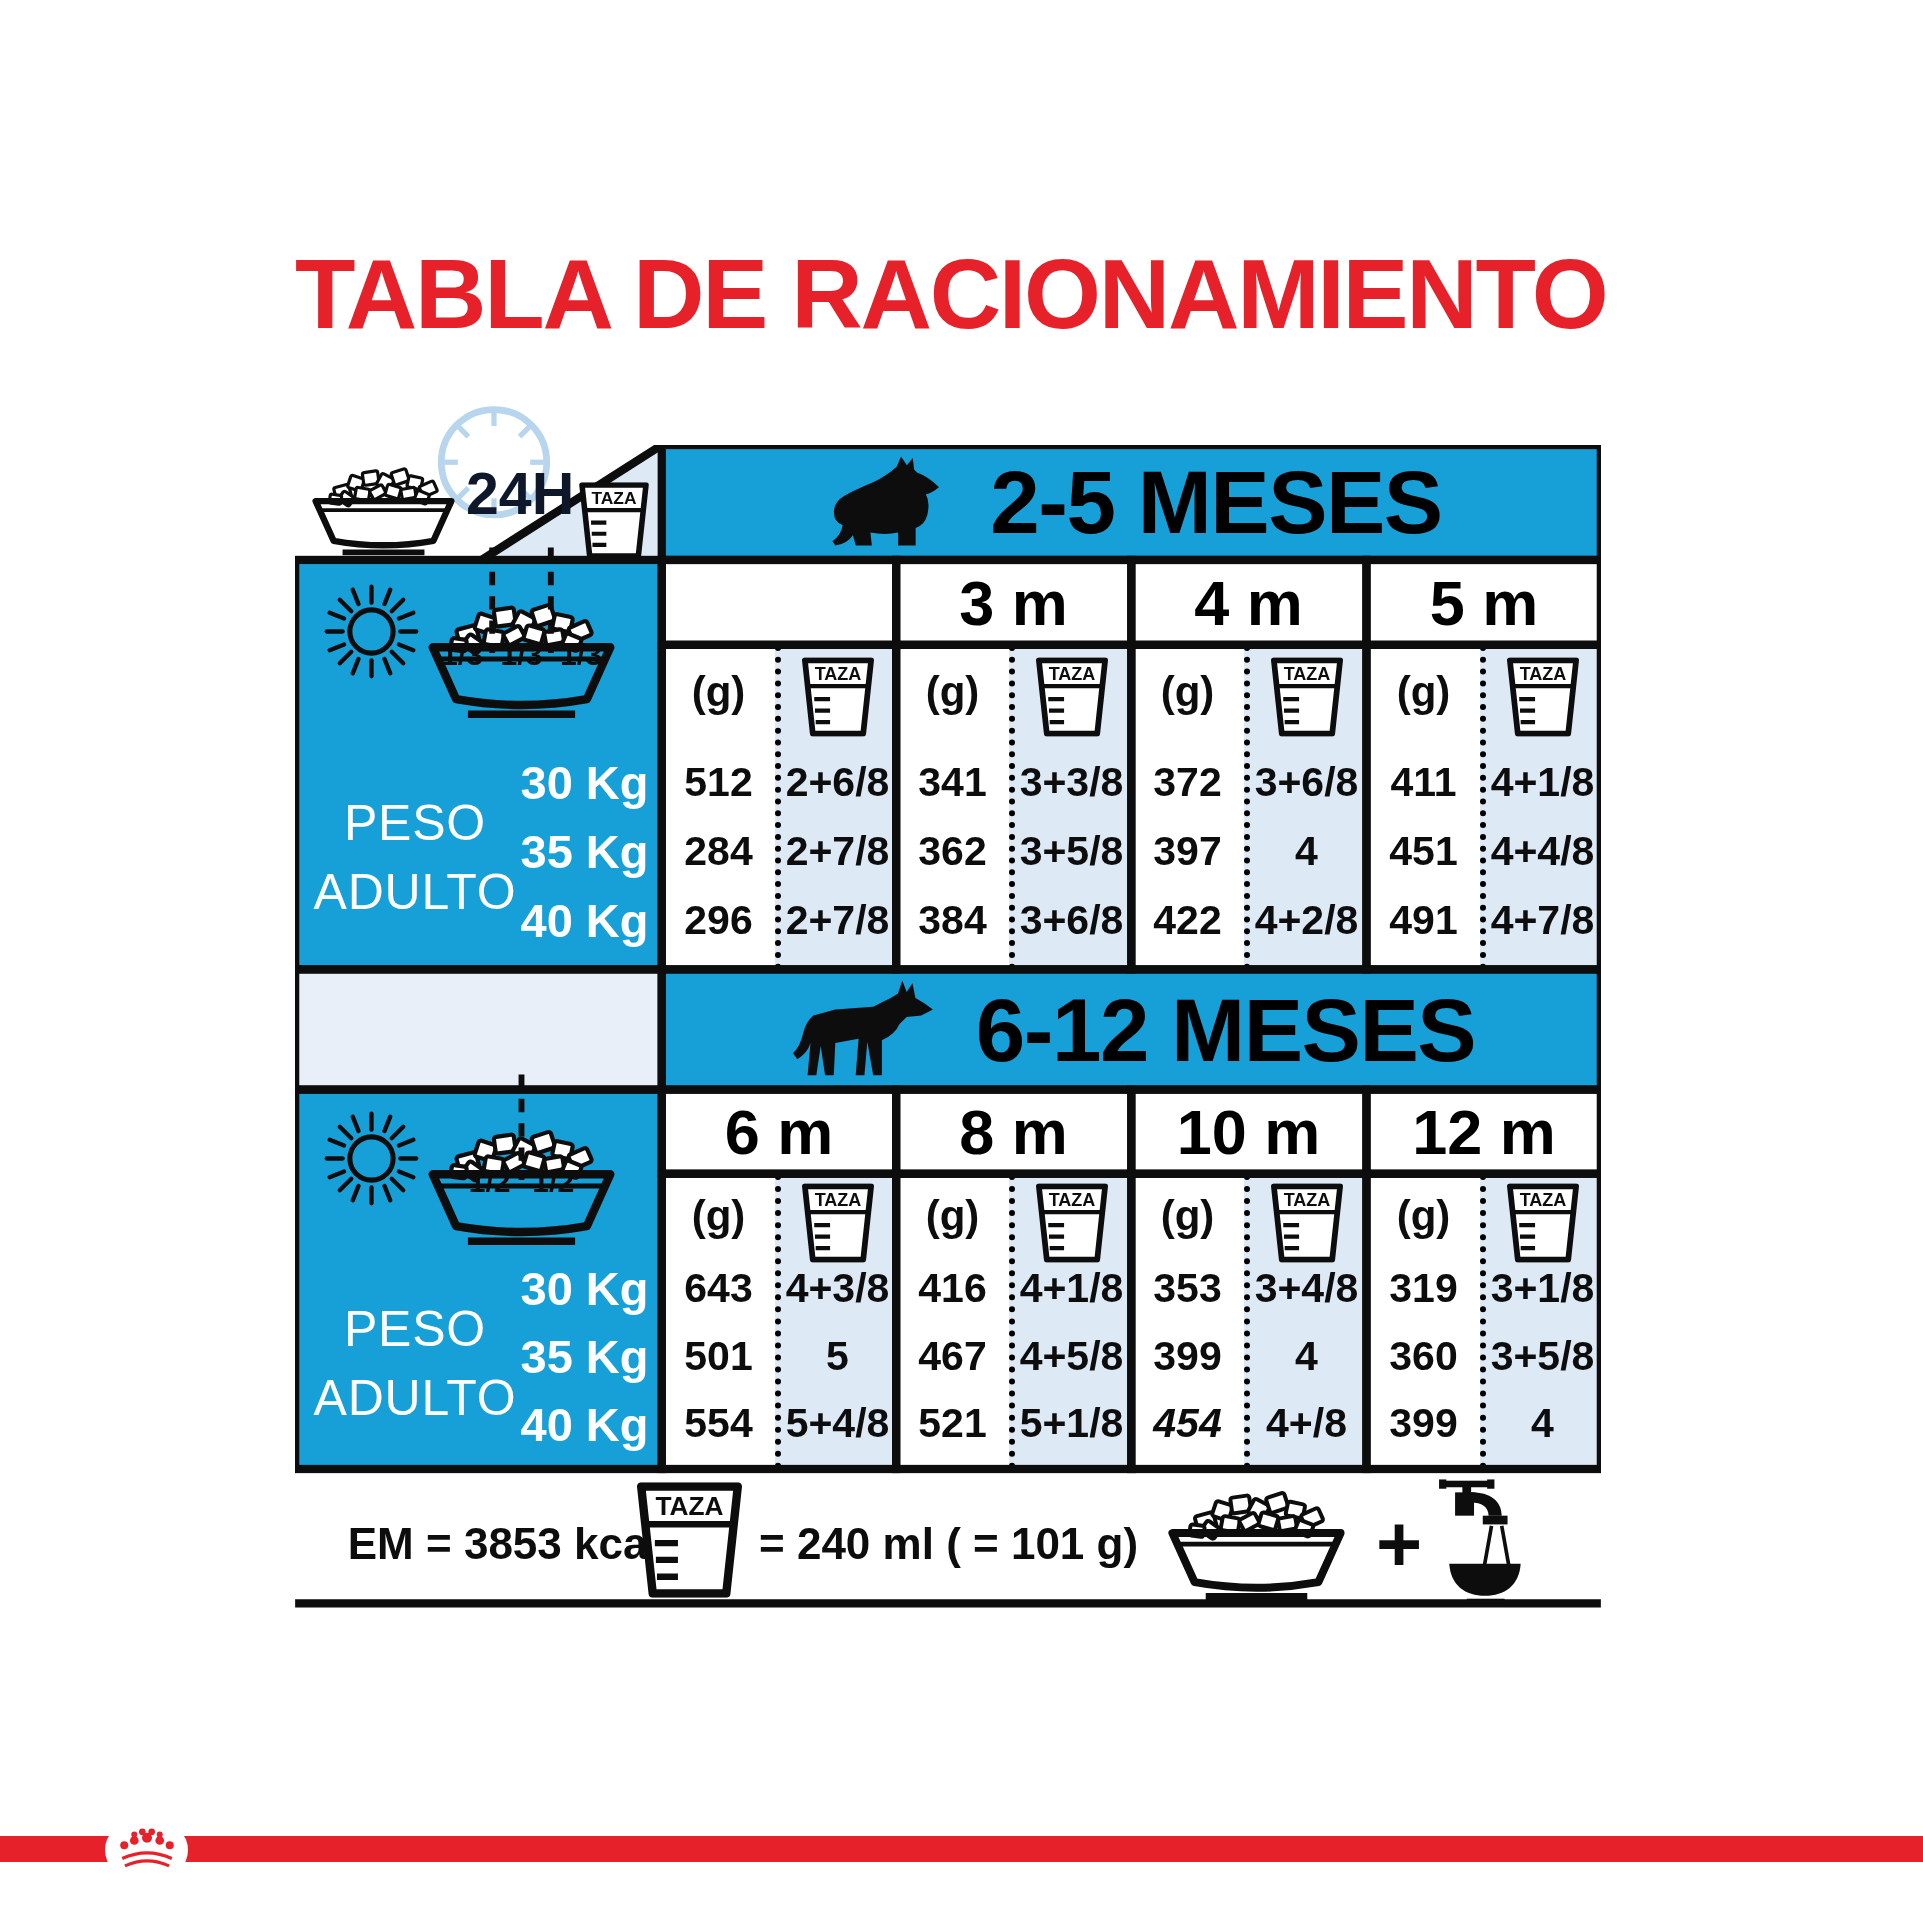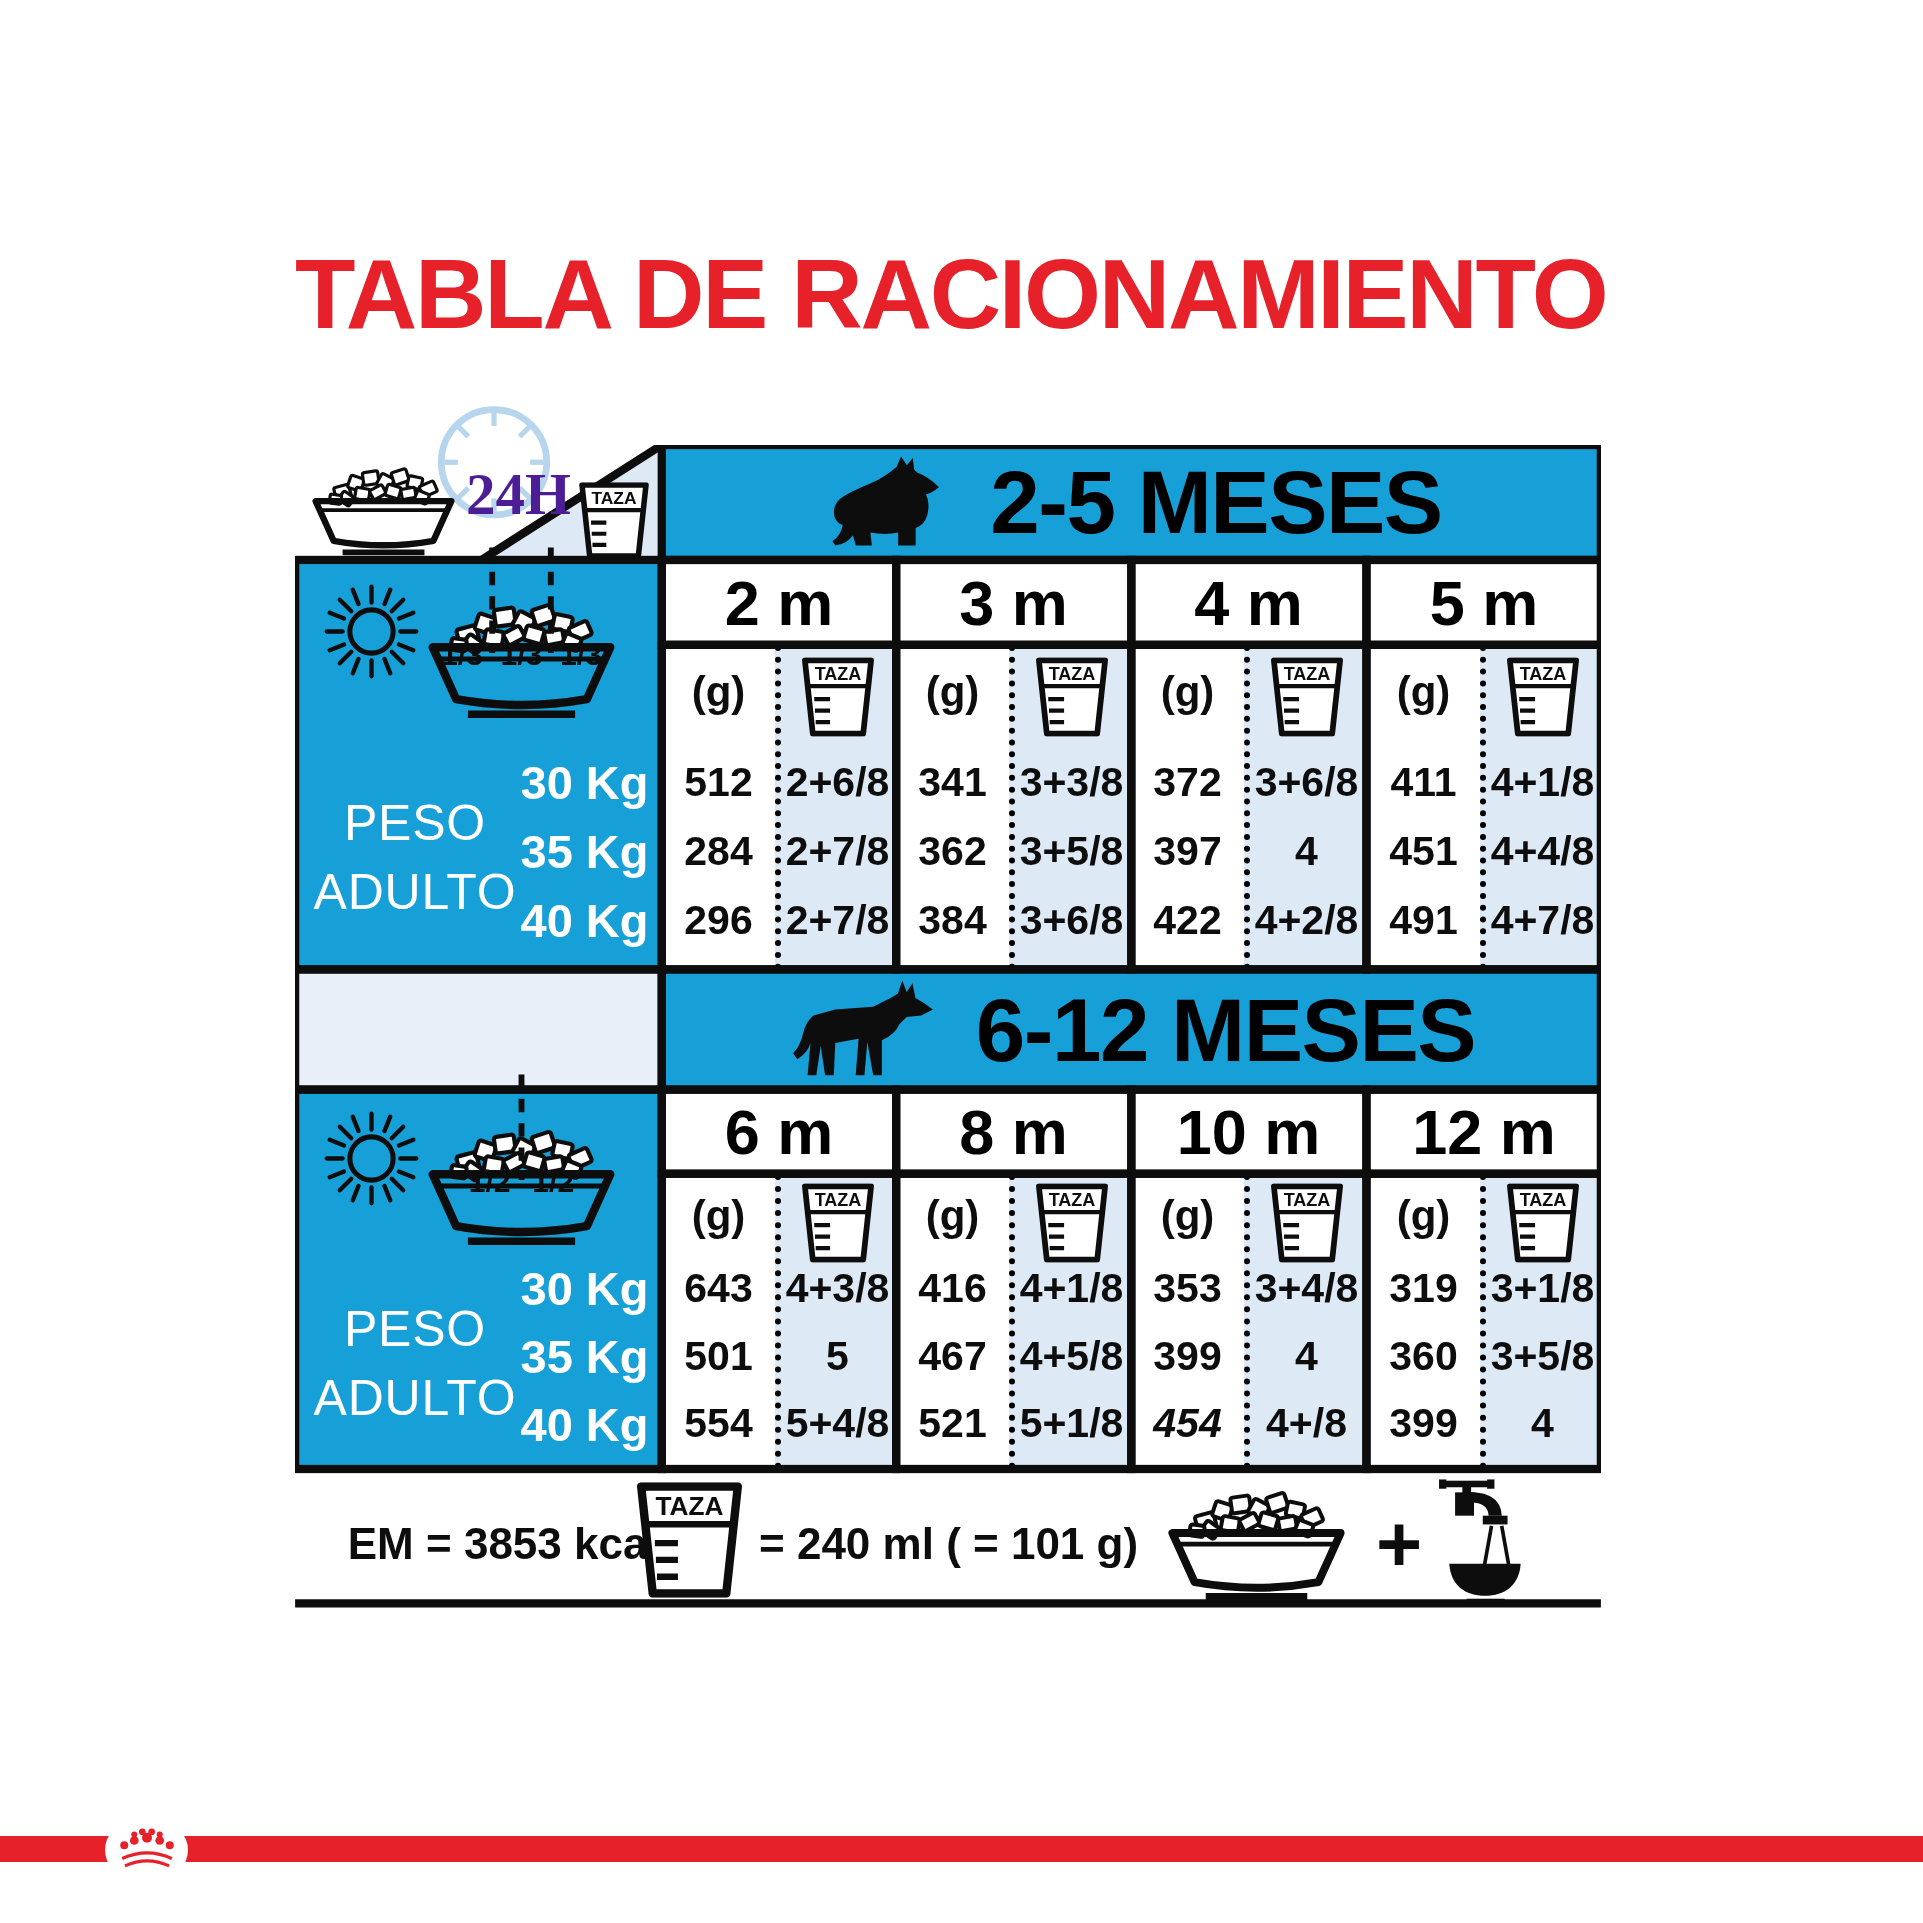--- a/index.html
+++ b/index.html
@@ -36,21 +36,21 @@
   .val.g{left:0;width:113px;}
   .val.c{left:119px;width:113px;}
   
   .panel{background:var(--blue);}
   .peso{position:absolute;left:7.5px;width:225px;text-align:center;color:#fff;
         font-weight:normal;font-size:50px;transform:translateY(-50%);letter-spacing:0.8px;}
   .wt{position:absolute;left:222px;width:135px;text-align:center;color:#fff;
       font-weight:bold;font-size:47px;transform:translateY(-50%);white-space:nowrap;}
   .gapcell{background:var(--gap);}
   
-  .h24{font-size:59px;font-weight:bold;color:#4c1d95;white-space:nowrap;font-family:Liberation Serif, serif;}
+  .h24{font-size:59px;font-weight:bold;color:#0f172a;white-space:nowrap;}
   
   .ftxt{font-size:44px;font-weight:bold;transform:translateY(-50%);white-space:nowrap;}
   .plus{font-size:79px;font-weight:bold;transform:translateY(-50%);}
   
   .stripe{left:0;top:1836px;width:1924px;height:25.6px;background:var(--red);}
   .logobox{left:105px;top:1822px;width:83px;height:56px;background:#fff;border-radius:30px;}
   svg{display:block;}
 </style>
 </head>
 <body>
@@ -179,23 +179,20 @@
     <svg class="abs" style="left:319px;top:44px;" width="39" height="47" viewBox="0 0 52 62">
         <use href="#moon"></use>
       </svg>
     <div class="peso" style="top:263px;">PESO</div>
     <div class="peso" style="top:332px;">ADULTO</div>
     <div class="wt" style="top:222px;">30 Kg</div>
     <div class="wt" style="top:291px;">35 Kg</div>
     <div class="wt" style="top:360px;">40 Kg</div>
   </div>
 
-  <div class="abs bgz mcell" style="left:367px;top:115px;width:234px;height:85px;">
-      <span>2 m</span>
-    </div>
   <div class="abs bgz mcell" style="left:601px;top:115px;width:235px;height:85px;">
       <span>3 m</span>
     </div>
   <div class="abs bgz mcell" style="left:836px;top:115px;width:235px;height:85px;">
       <span>4 m</span>
     </div>
   <div class="abs bgz mcell" style="left:1072px;top:115px;width:234px;height:85px;">
       <span>5 m</span>
     </div>
 

